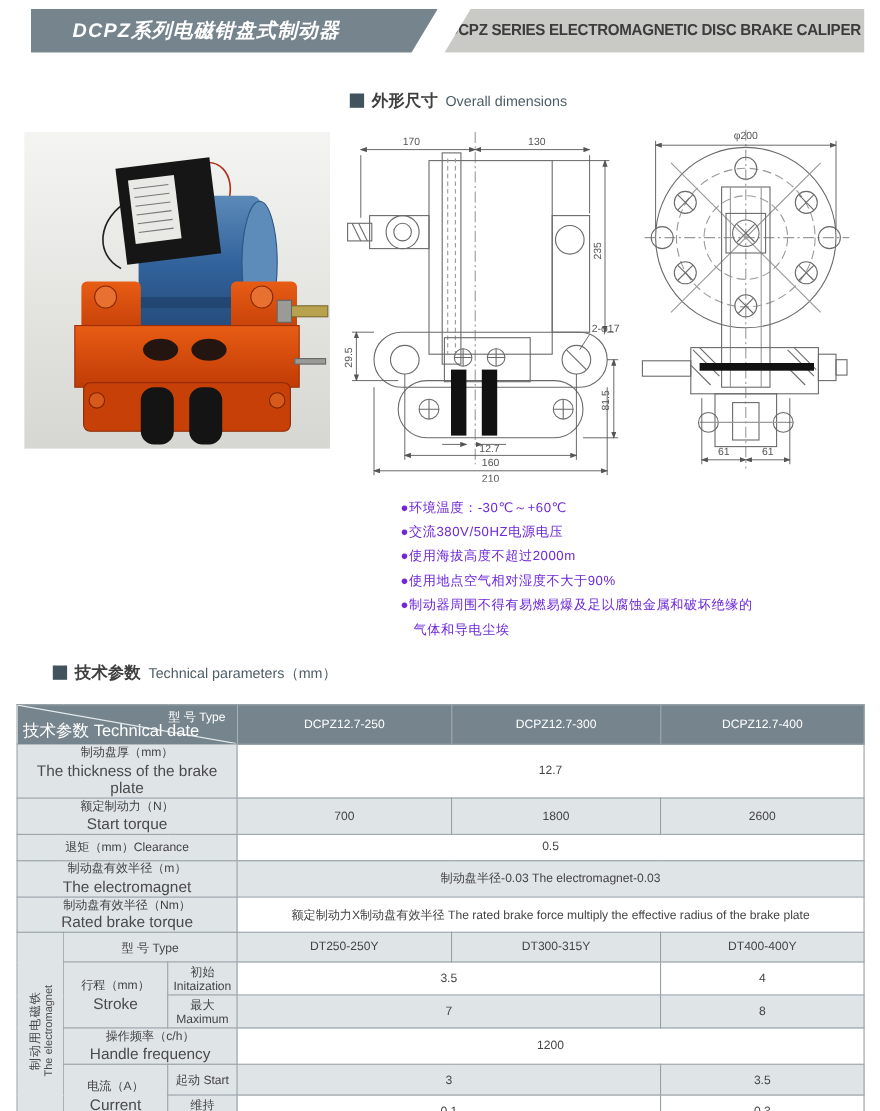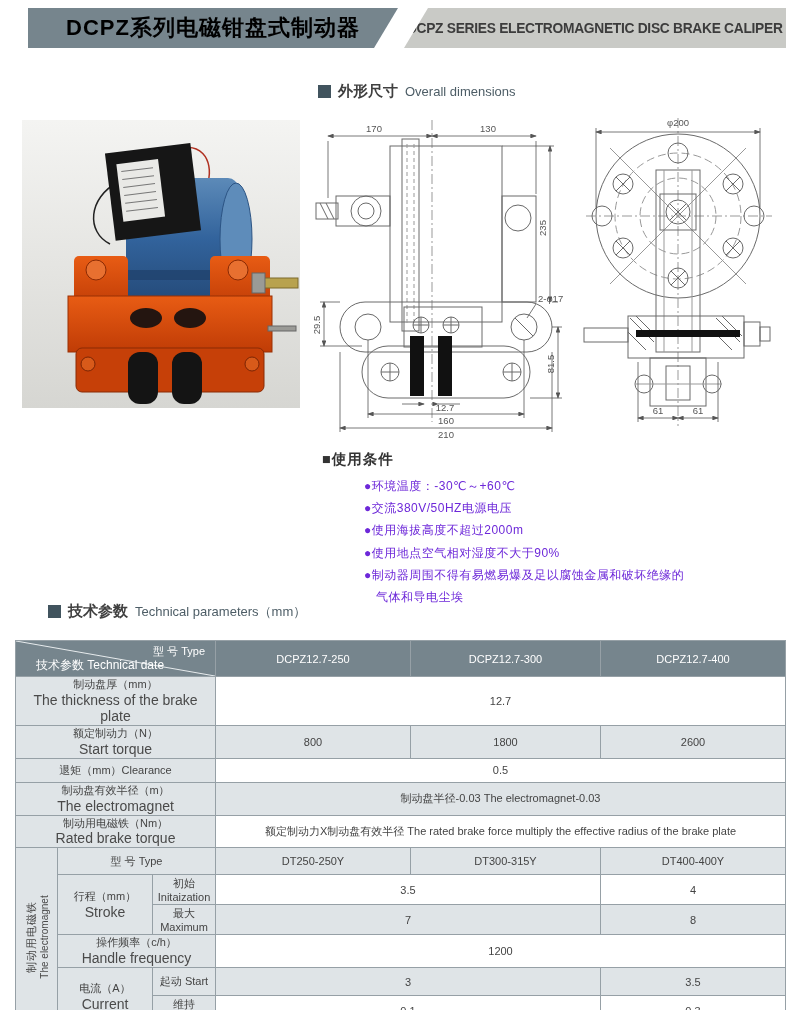--- a/index.html
+++ b/index.html
@@ -4,21 +4,21 @@
 <style>
   * { margin:0; padding:0; box-sizing:border-box; }
   html,body { background:#ffffff; }
   body { font-family:"Liberation Sans","DejaVu Sans",sans-serif; }
   .page { position:relative; width:800px; height:1010px; background:#fff; overflow:hidden; }
 
   
   .band-dark { position:absolute; left:28px; top:8px; width:370px; height:40px;
     background:#76858d; clip-path:polygon(0 0,100% 0,calc(100% - 24px) 100%,0 100%);
     display:flex; align-items:center; }
-  .band-dark .t { color:#000000; font-weight:bold; font-size:22px; letter-spacing:1px; padding-left:38px; }
+  .band-dark .t { color:#ffffff; font-weight:bold; font-size:18px; letter-spacing:1px; padding-left:38px;font-style:italic; }
   .band-light { position:absolute; left:404px; top:8px; width:382px; height:40px;
     background:#c9cac6; clip-path:polygon(24px 0,100% 0,100% 100%,0 100%);
     display:flex; align-items:center; justify-content:center; }
   .band-light .t { color:#3c3c3c; font-weight:bold; font-size:14.5px; letter-spacing:-0.3px; transform:scaleX(0.95); white-space:nowrap; }
 
   
   .sec-title { position:absolute; display:flex; align-items:center; gap:7px; }
   .sec-sq { width:13px; height:13px; background:#41545e; }
   .sec-zh { font-weight:bold; font-size:15px; color:#404040; }
   .sec-en { font-size:13px; color:#4d5d66;text-align:right; }
@@ -39,21 +39,21 @@
   .ptable { position:absolute; left:15px; top:640px; width:770px; border-collapse:collapse; table-layout:fixed; }
   .ptable td { border:1px solid #96a0a6; font-size:11px; color:#444; text-align:center; padding:1px 3px; vertical-align:middle; }
   .ptable .th { background:#76858d; color:#fff; font-size:11px; }
   .label-cell { background:#dfe4e7; }
   .shade { background:#dfe4e7; }
   .zh { font-size:11px; line-height:1.25; }
   .en { font-size:14px; line-height:1.15; color:#4a4a4a; }
   .corner { background:#76858d; position:relative; padding:0; }
   .corner svg { position:absolute; left:0; top:0; width:100%; height:100%; }
   .corner .ct { position:absolute; right:10px; top:3px; color:#fff; font-size:11px; }
-  .corner .cb { position:absolute; left:20px; bottom:2px; color:#fff; font-size:12px; }
+  .corner .cb { position:absolute; left:5px; bottom:2px; color:#fff; font-size:15px; }
   .vcell { position:relative; }
   .vwrap { position:absolute; top:50%; left:50%; transform:translate(-50%,-50%) rotate(-90deg); white-space:nowrap; text-align:center; }
   .vwrap .vzh { font-size:11px; letter-spacing:1px; }
   .vwrap .ven { font-size:10px; color:#4a4a4a; }
 </style>
 </head>
 <body>
 
 <div class="page">
 
@@ -288,21 +288,20 @@
         <line x1="142" y1="256" x2="142" y2="316"></line>
       <line x1="62" y1="312" x2="102" y2="312" marker-start="url(#sb)" marker-end="url(#sa)"></line>
       <line x1="102" y1="312" x2="142" y2="312" marker-start="url(#sb)" marker-end="url(#sa)"></line>
     </g>
     <text x="102" y="20" text-anchor="middle">φ200</text>
     <text x="82" y="308" text-anchor="middle">61</text>
     <text x="122" y="308" text-anchor="middle">61</text>
   </svg>
 
   <div class="cond">
-    <div class="cond-title">■使用条件</div>
     <div class="cond-item">●环境温度：-30℃～+60℃</div>
     <div class="cond-item">●交流380V/50HZ电源电压</div>
     <div class="cond-item">●使用海拔高度不超过2000m</div>
     <div class="cond-item">●使用地点空气相对湿度不大于90%</div>
     <div class="cond-item">●制动器周围不得有易燃易爆及足以腐蚀金属和破坏绝缘的气体和导电尘埃</div>
   </div>
 
   <div class="sec-title" style="left:20px; top:602px;padding-left:28px;">
     <div class="sec-sq"></div>
     <span class="sec-zh">技术参数</span>
@@ -336,38 +335,38 @@
         <div class="zh">制动盘厚（mm）</div>
         <div class="en">The thickness of the brake plate</div>
       </td>
       <td colspan="3">12.7</td>
     </tr>
     <tr style="height:29px">
       <td colspan="3" class="label-cell">
         <div class="zh">额定制动力（N）</div>
         <div class="en">Start torque</div>
       </td>
-      <td class="shade">800</td>
+      <td class="shade">700</td>
       <td class="shade">1800</td>
       <td class="shade">2600</td>
     </tr>
     <tr style="height:24px">
       <td colspan="3" class="label-cell">退矩（mm）Clearance</td>
       <td colspan="3">0.5</td>
     </tr>
     <tr style="height:29px">
       <td colspan="3" class="label-cell">
         <div class="zh">制动盘有效半径（m）</div>
         <div class="en">The electromagnet</div>
       </td>
       <td colspan="3" class="shade">制动盘半径-0.03  The electromagnet-0.03</td>
     </tr>
     <tr style="height:29px">
       <td colspan="3" class="label-cell">
-        <div class="zh">制动用电磁铁（Nm）</div>
+        <div class="zh">制动盘有效半径（Nm）</div>
         <div class="en">Rated brake torque</div>
       </td>
       <td colspan="3">额定制动力X制动盘有效半径  The rated brake force multiply the effective radius of the brake plate</td>
     </tr>
     <tr style="height:27px">
       <td rowspan="6" class="label-cell vcell">
         <div class="vwrap">
           <div class="vzh">制动用电磁铁</div>
           <div class="ven">The electromagnet</div>
         </div>

